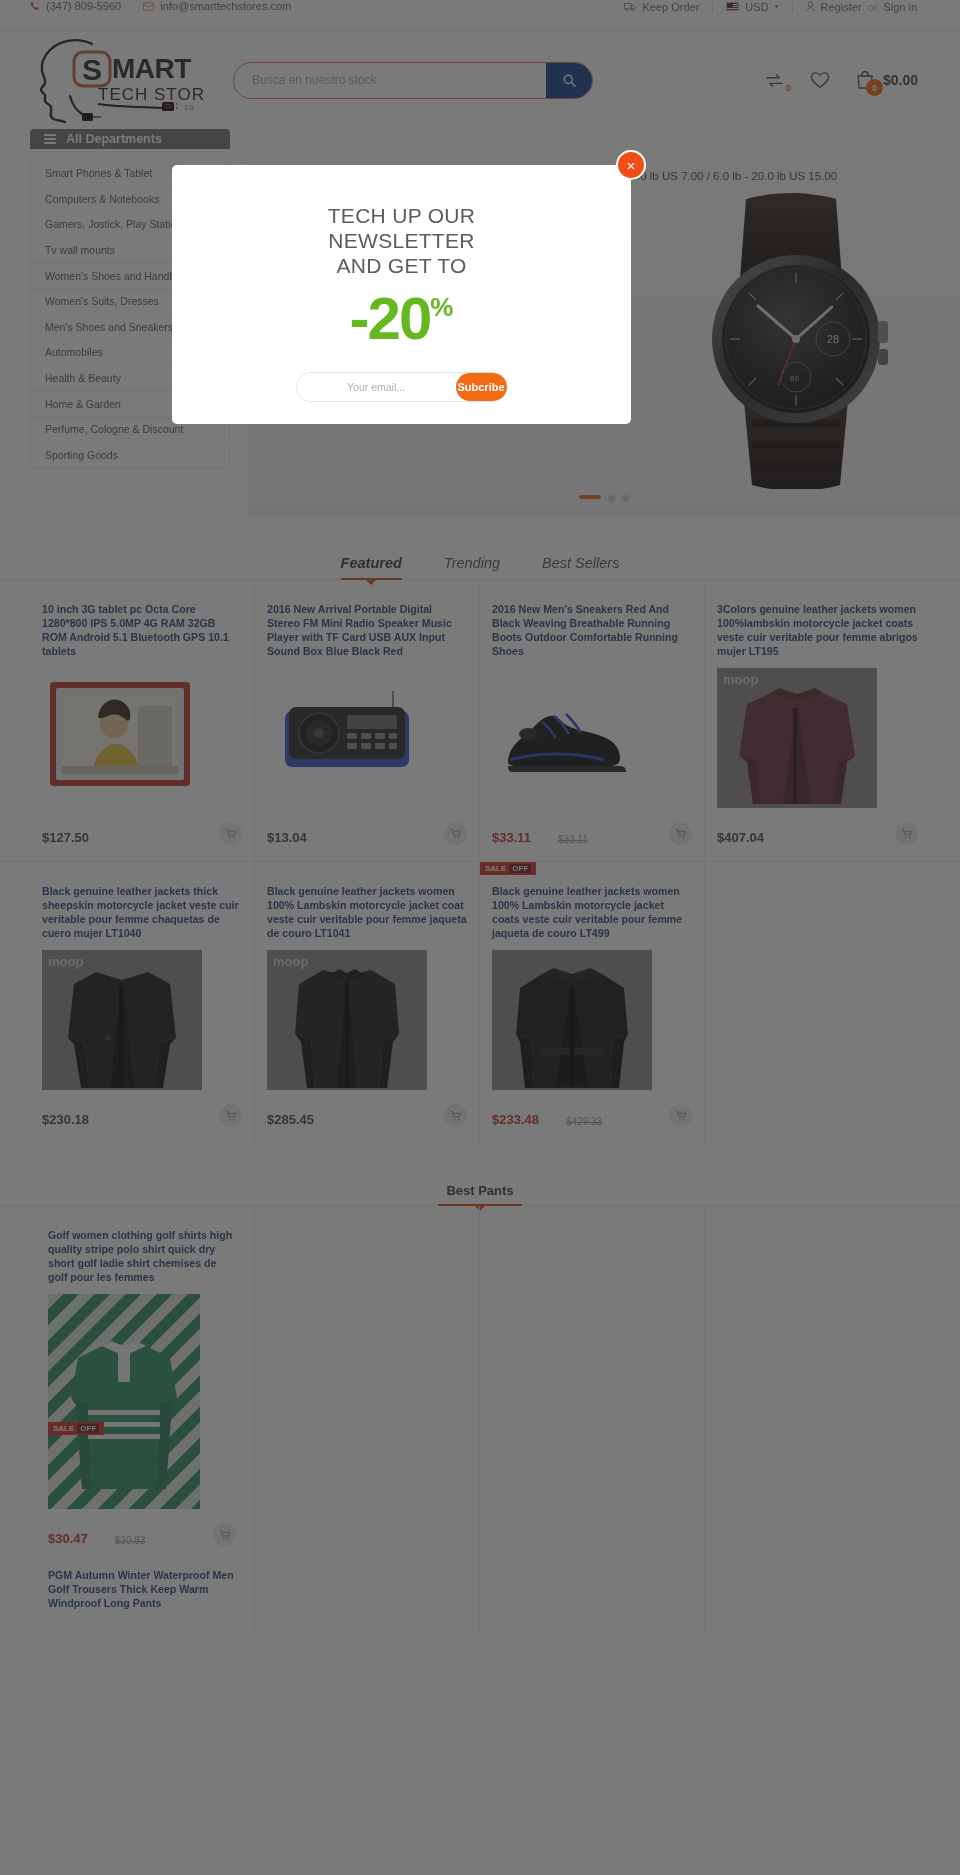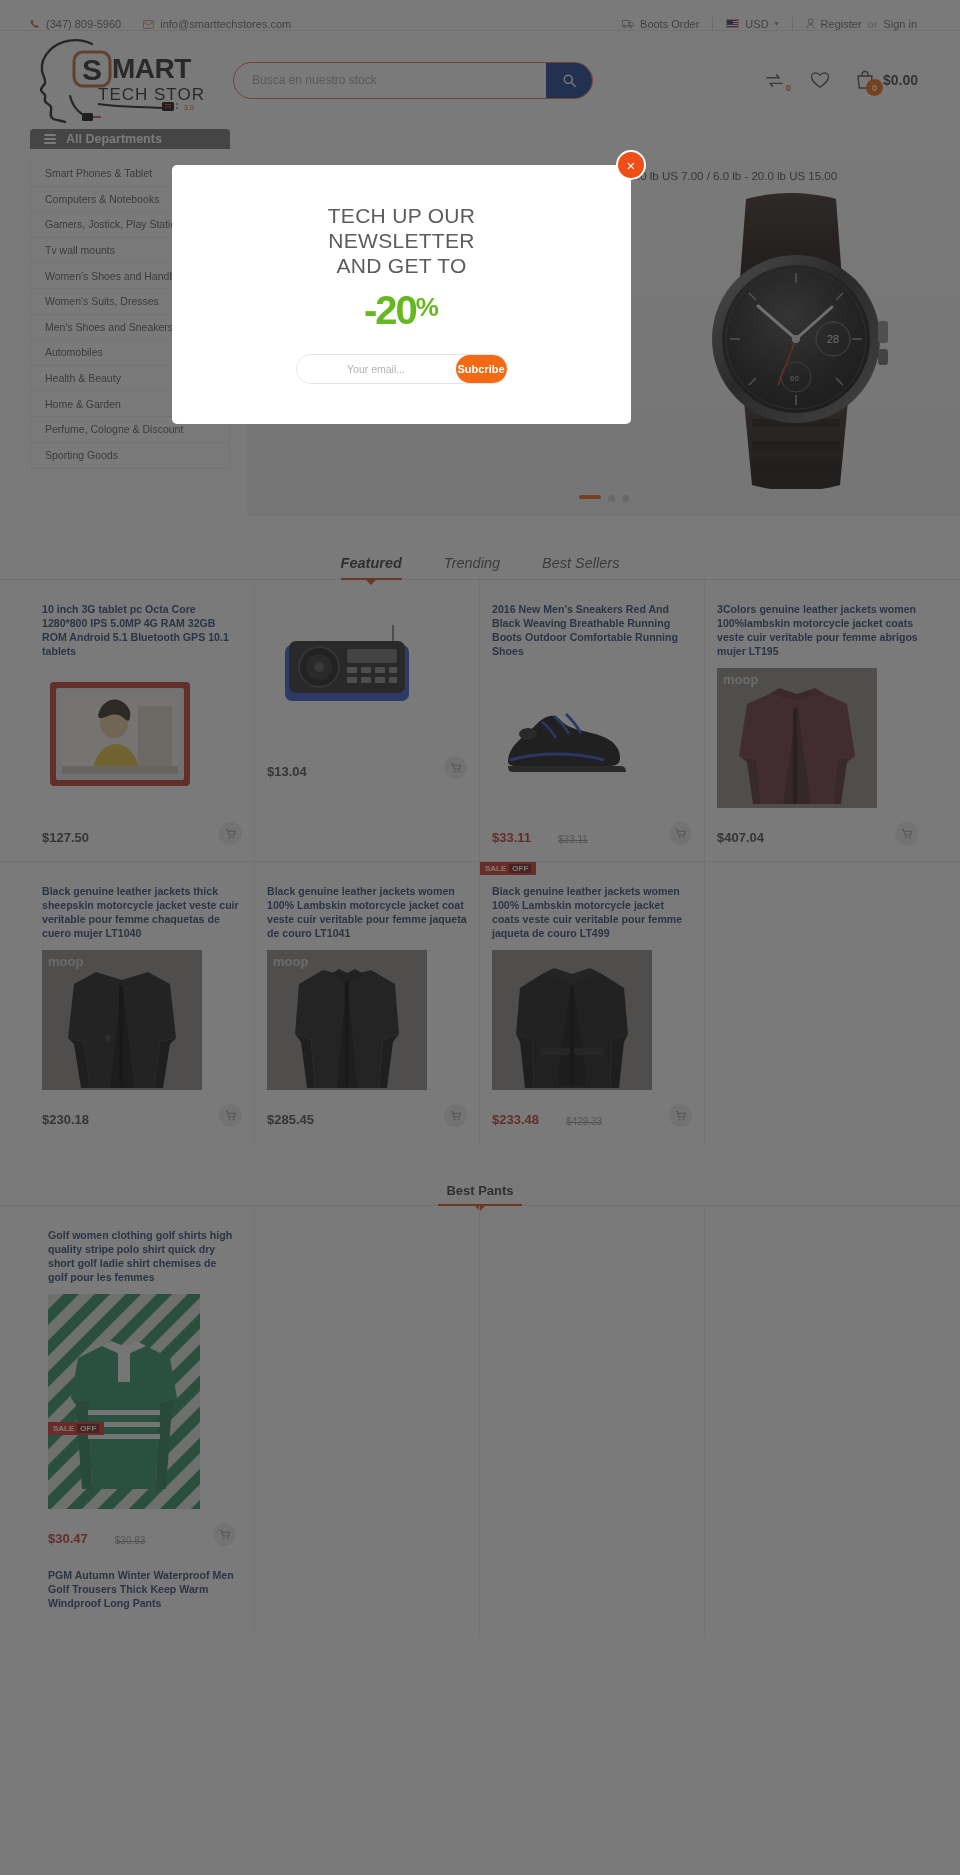--- a/index.html
+++ b/index.html
@@ -8,21 +8,21 @@
     font-family: "Liberation Sans", sans-serif;
     background: #ffffff;
     position: relative;
     overflow: hidden;
   }
   .page { width: 960px; height: 1875px; position: relative; background:#fff; }
 
   
   .topbar {
     height: 31px; border-bottom: 1px solid #e8e8e8;
-    display: flex; align-items: flex-end; padding: 0 30px;
+    display: flex; align-items: flex-start; padding: 0 30px;
     font-size: 11px; color: #6b6b6b; background:#fff;
   }
   .tb-left { display: flex; align-items: center; gap: 22px; }
   .tb-item { display: flex; align-items: center; gap: 6px; white-space: nowrap; }
   .tb-right { margin-left: auto; display: flex; align-items: center; gap: 0; }
   .tb-right .tb-item { padding: 0 13px; }
   .tb-sep { width: 1px; height: 13px; background: #dcdcdc; }
   .ic { display: inline-block; line-height: 0; }
   .flag {
     width: 13px; height: 9px; display: inline-block; position: relative;
@@ -172,21 +172,21 @@
   .modal-close {
     position: absolute; right: -15px; top: -15px; width: 30px; height: 30px; border-radius: 50%;
     background: #f04d17; color: #fff; border: 2px solid #fff; display:flex; align-items:center;
     justify-content:center; font-size: 15px; cursor: pointer; z-index: 52;
   }
   .modal h2 {
     margin-top: 38px; font-size: 21px; font-weight: normal; color: #5c5c5c;
     line-height: 25px; letter-spacing: .3px;
   }
   .modal .pct { margin-top: 14px; color: #66b821; font-weight: bold; line-height: .9; }
-  .modal .pct .big { font-size: 40px; letter-spacing: -2px; }
+  .modal .pct .big { font-size: 60px; letter-spacing: -2px; }
   .modal .pct .sm { font-size: 26px; vertical-align: top; position: relative; top: 4px; }
   .sub-form {
     margin: 26px auto 0; width: 212px; height: 30px; border: 1px solid #e3e3e3;
     border-radius: 16px; display: flex; overflow: hidden; background: #fff;
   }
   .sub-form input {
     border: 0; outline: 0; flex: 1; padding: 0 12px; font-size: 10.5px; color: #555;
     font-family: inherit; text-align: center;
   }
   .sub-form input::placeholder { color: #b1b1b1; }
@@ -223,21 +223,21 @@
     <div class="tb-right">
       <div class="tb-item">
         <span class="ic">
           <svg width="12" height="10" viewBox="0 0 18 13">
               <rect x=".5" y="1.5" width="10" height="8" fill="none" stroke="#6b6b6b"></rect>
               <path d="M10.5 4h4l2.5 3v2.5h-6.5z" fill="none" stroke="#6b6b6b"></path>
               <circle cx="4" cy="10.5" r="1.6" fill="none" stroke="#6b6b6b"></circle>
               <circle cx="13" cy="10.5" r="1.6" fill="none" stroke="#6b6b6b"></circle>
             </svg>
         </span>
-        <span>Boots Order</span>
+        <span>Keep Order</span>
       </div>
       <div class="tb-sep"></div>
       <div class="tb-item">
         <span class="flag"></span>
         <span>USD</span>
         <span class="caret">▾</span>
       </div>
       <div class="tb-sep"></div>
       <div class="tb-item">
         <span class="ic">
@@ -453,20 +453,21 @@
           <svg width="11" height="11" viewBox="0 0 14 14">
               <path d="M1 2h2l2 7h7l1.5-5H4" fill="none" stroke="#9b9b9b" stroke-width="1.3"></path>
               <circle cx="6" cy="12" r="1.1" fill="#9b9b9b"></circle>
               <circle cx="11" cy="12" r="1.1" fill="#9b9b9b"></circle>
             </svg>
         </span>
       </div>
     </div>
 
     <div class="cell">
+      <div class="p-title">2016 New Arrival Portable Digital Stereo FM Mini Radio Speaker Music Player with TF Card USB AUX Input Sound Box Blue Black Red</div>
       <div class="p-img">
         <svg width="160" height="110" viewBox="0 0 160 110">
           <rect x="18" y="28" width="124" height="56" rx="7" fill="#3558c8"></rect>
           <rect x="22" y="24" width="116" height="52" rx="7" fill="#2a2a2a"></rect>
           <circle cx="52" cy="50" r="20" fill="#1a1a1a" stroke="#4a4a4a" stroke-width="2"></circle>
           <circle cx="52" cy="50" r="13" fill="#2e2e2e"></circle>
           <circle cx="52" cy="50" r="5" fill="#555"></circle>
           <rect x="80" y="32" width="50" height="14" rx="2" fill="#6f6f6f"></rect>
           <g fill="#8d8d8d">
             <rect x="80" y="50" width="10" height="6" rx="1"></rect>

